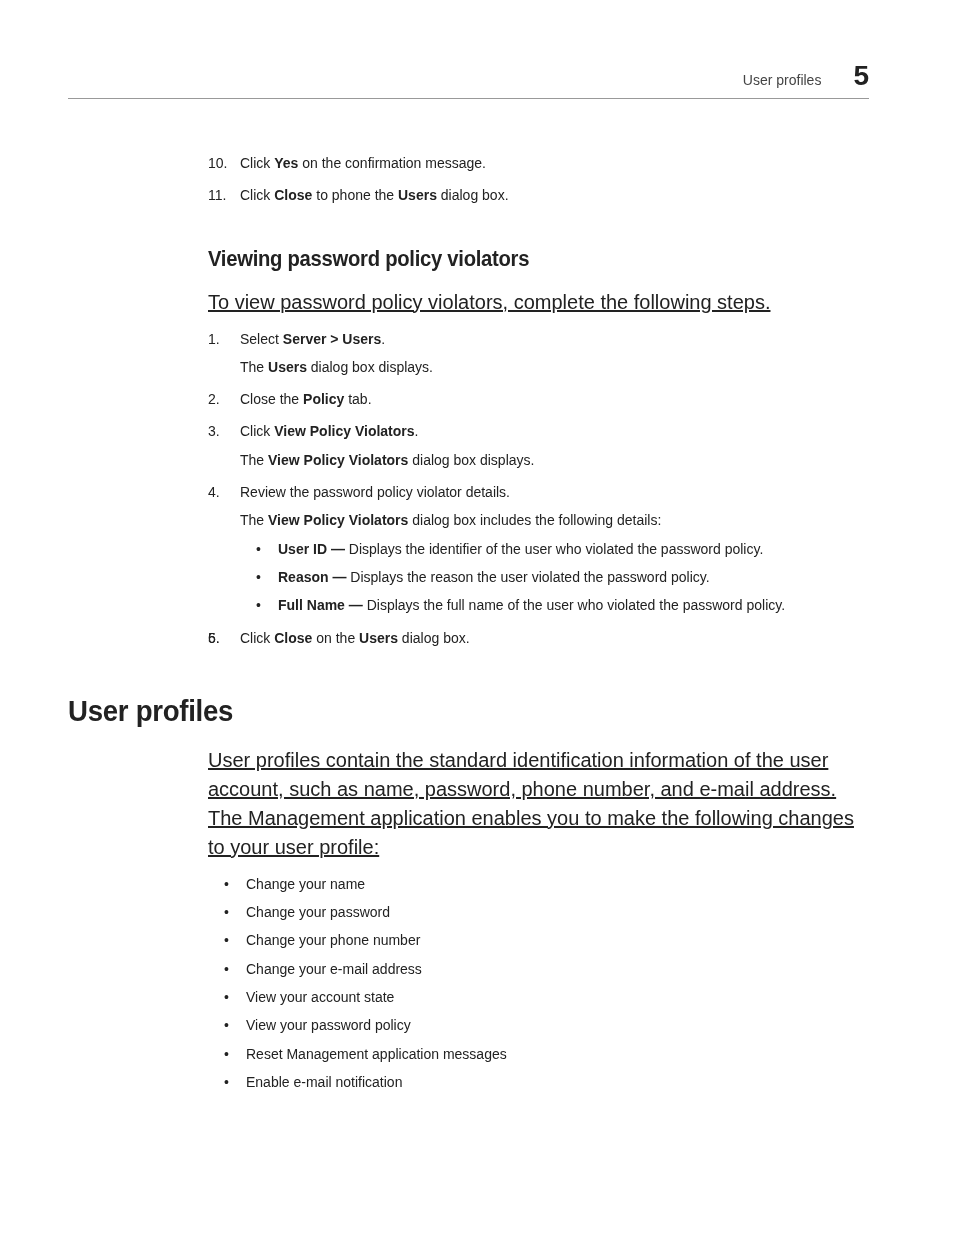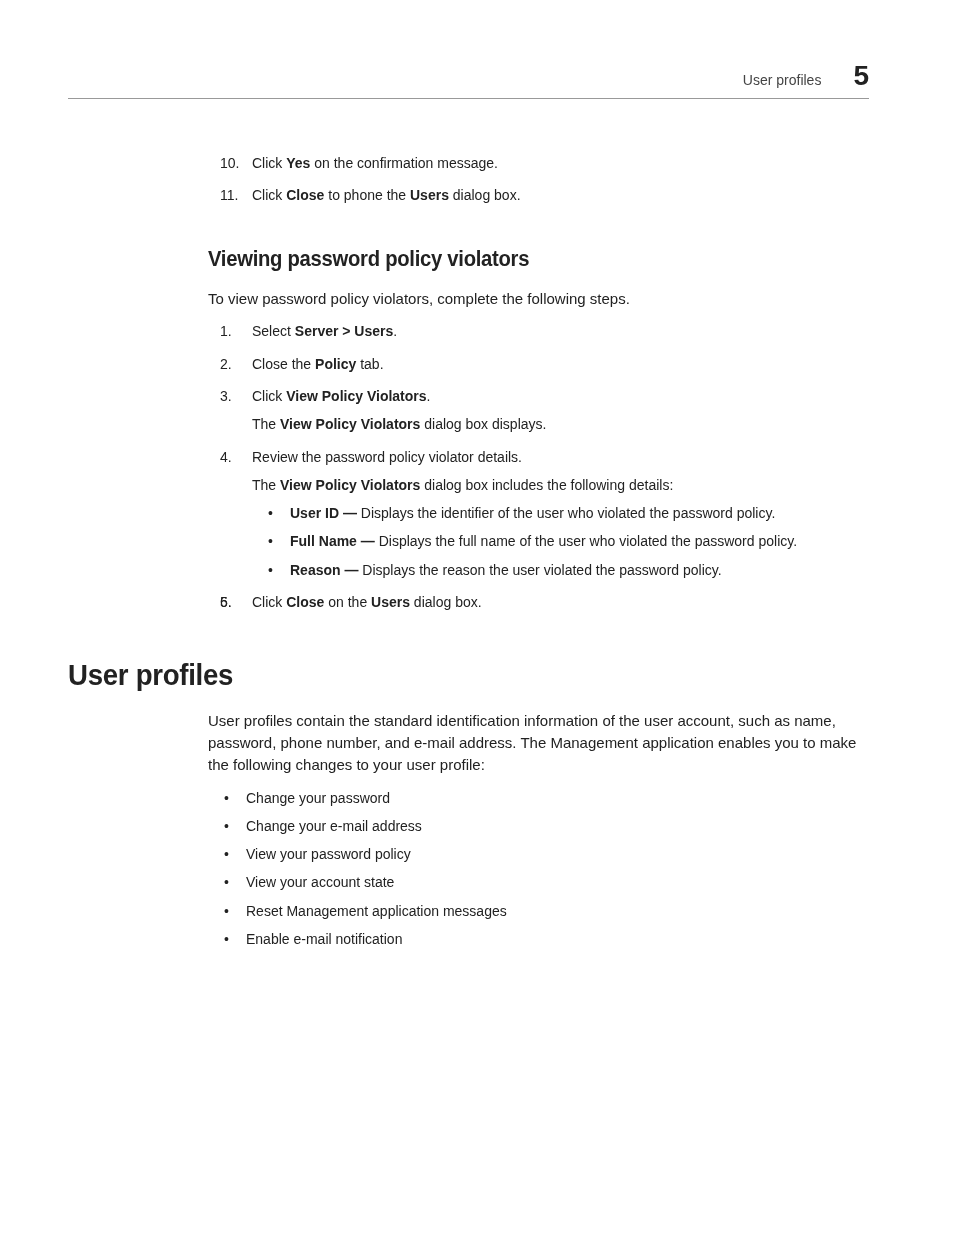--- a/index.html
+++ b/index.html
@@ -56,28 +56,29 @@
     font-weight: 600;
     letter-spacing: -0.3px;
     margin: 46px 0 18px;
     transform: scaleX(0.92);
     transform-origin: left;
   }
   .h1-wrap {
     margin-left: 0;
   }
   .para {
-    font-size: 15px;
+    font-size: 20px;
     line-height: 1.45;
     margin: 0 0 12px;
+    text-decoration: underline;
   }
   ol.numlist {
     list-style: none;
     padding: 0;
-    margin: 12px;
+    margin: 0;
   }
   ol.numlist > li {
     position: relative;
     padding-left: 32px;
     margin-bottom: 12px;
     line-height: 1.45;
   }
   ol.numlist > li .num {
     position: absolute;
     left: 0;
@@ -146,60 +147,63 @@
       </li>
     </ol>
 
     <div class="h2">Viewing password policy violators</div>
     <p class="para">To view password policy violators, complete the following steps.</p>
 
     <ol class="numlist">
       <li>
         <span class="num">1.</span>
         <span><span>Select </span><b>Server &gt; Users</b><span>.</span></span>
+        <div class="sub"><span>The </span><b>Users</b><span> dialog box displays.</span></div>
       </li>
       <li>
         <span class="num">2.</span>
         <span><span>Close the </span><b>Policy</b><span> tab.</span></span>
       </li>
       <li>
         <span class="num">3.</span>
         <span><span>Click </span><b>View Policy Violators</b><span>.</span></span>
         <div class="sub"><span>The </span><b>View Policy Violators</b><span> dialog box displays.</span></div>
       </li>
       <li>
         <span class="num">4.</span>
         <span>Review the password policy violator details.</span>
         <div class="sub"><span>The </span><b>View Policy Violators</b><span> dialog box includes the following details:</span></div>
         <ul class="bullets">
           <li><b>User ID —</b><span> Displays the identifier of the user who violated the password policy.</span></li>
+          <li><b>Reason —</b><span> Displays the reason the user violated the password policy.</span></li>
           <li><b>Full Name —</b><span> Displays the full name of the user who violated the password policy.</span></li>
-          <li><b>Reason —</b><span> Displays the reason the user violated the password policy.</span></li>
         </ul>
       </li>
       <li>
         <span class="num">5.</span>
       </li>
       <li>
         <span class="num">6.</span>
         <span><span>Click </span><b>Close</b><span> on the </span><b>Users</b><span> dialog box.</span></span>
       </li>
     </ol>
 
   </div>
 
   <div class="h1-wrap">
     <div class="h1">User profiles</div>
   </div>
 
   <div class="content">
     <p class="para">User profiles contain the standard identification information of the user account, such as name, password, phone number, and e-mail address. The Management application enables you to make the following changes to your user profile:</p>
     <ul class="plainbullets">
+      <li>Change your name</li>
       <li>Change your password</li>
+      <li>Change your phone number</li>
       <li>Change your e-mail address</li>
+      <li>View your account state</li>
       <li>View your password policy</li>
-      <li>View your account state</li>
       <li>Reset Management application messages</li>
       <li>Enable e-mail notification</li>
     </ul>
   </div>
 
 </div>
 
 </body></html>

